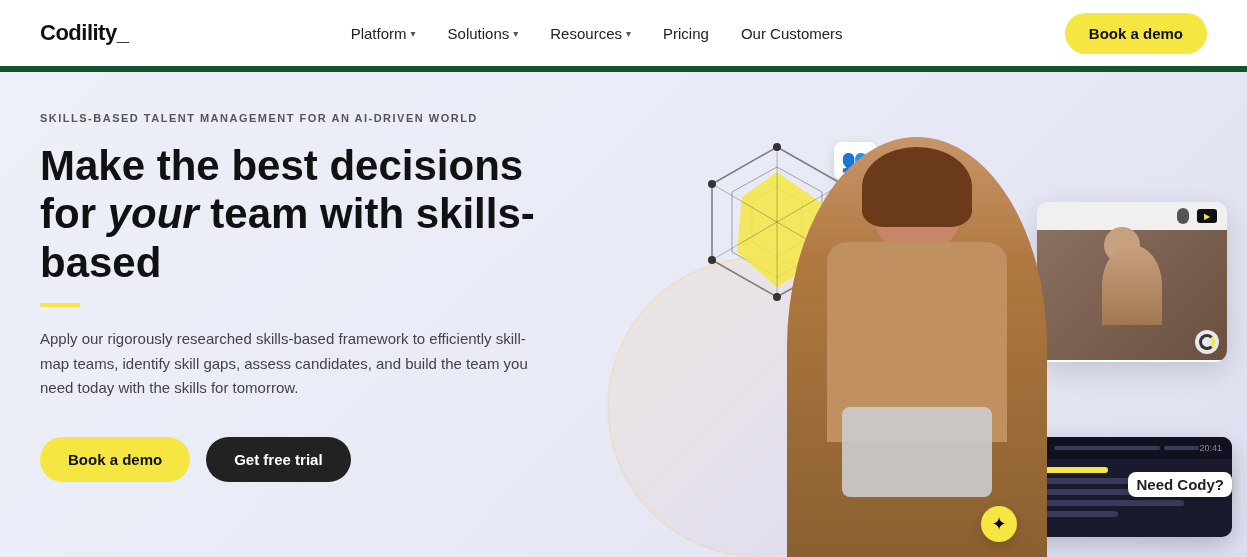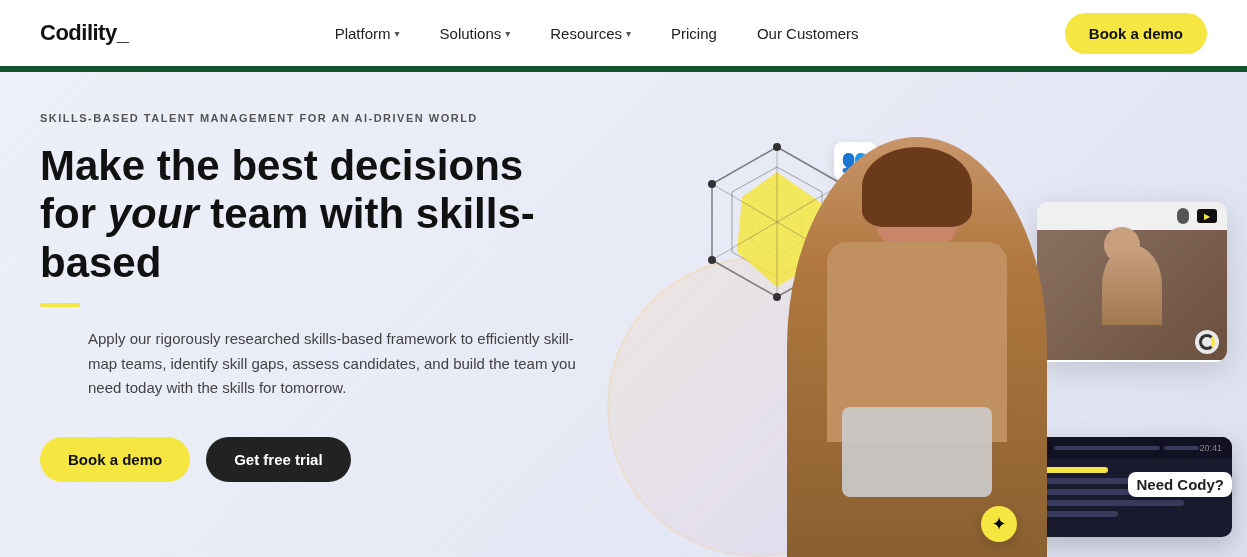--- a/index.html
+++ b/index.html
@@ -19,21 +19,21 @@
     }
     .nav-logo {
       font-size: 22px;
       font-weight: 800;
       color: #111;
       letter-spacing: -0.5px;
     }
     .nav-links {
       display: flex;
       align-items: center;
-      gap: 16px;
+      gap: 8px;
       list-style: none;
     }
     .nav-links li a {
       text-decoration: none;
       color: #222;
       font-size: 15px;
       font-weight: 500;
       padding: 8px 12px;
       display: flex;
       align-items: center;
@@ -95,21 +95,20 @@
       background: #f5e642;
       border-radius: 2px;
       margin-bottom: 20px;
     }
     .hero-desc {
       font-size: 15px;
       color: #444;
       line-height: 1.65;
       margin-bottom: 36px;
       max-width: 500px;
-      margin-left: 48px;
     }
     .hero-buttons {
       display: flex;
       gap: 16px;
       align-items: center;
     }
     .btn-demo {
       background: #f5e642;
       color: #111;
       font-weight: 700;

